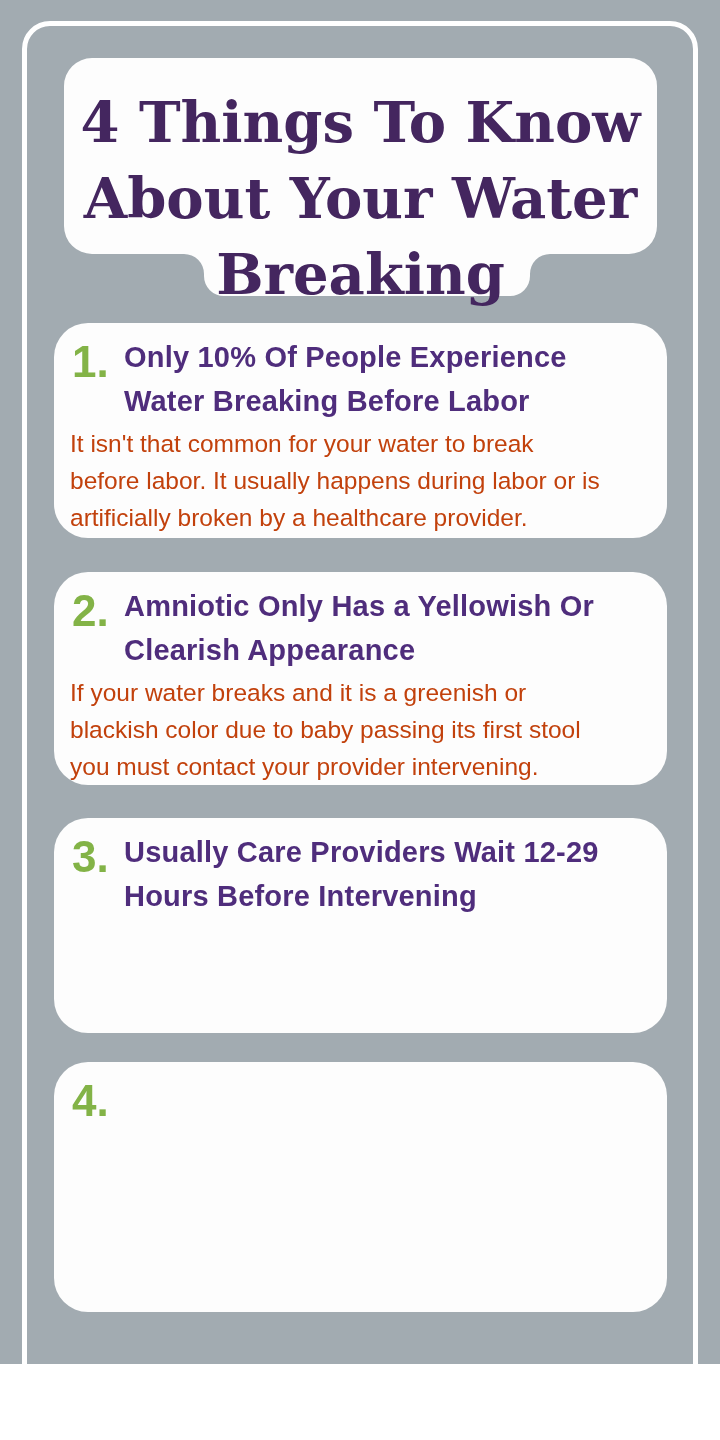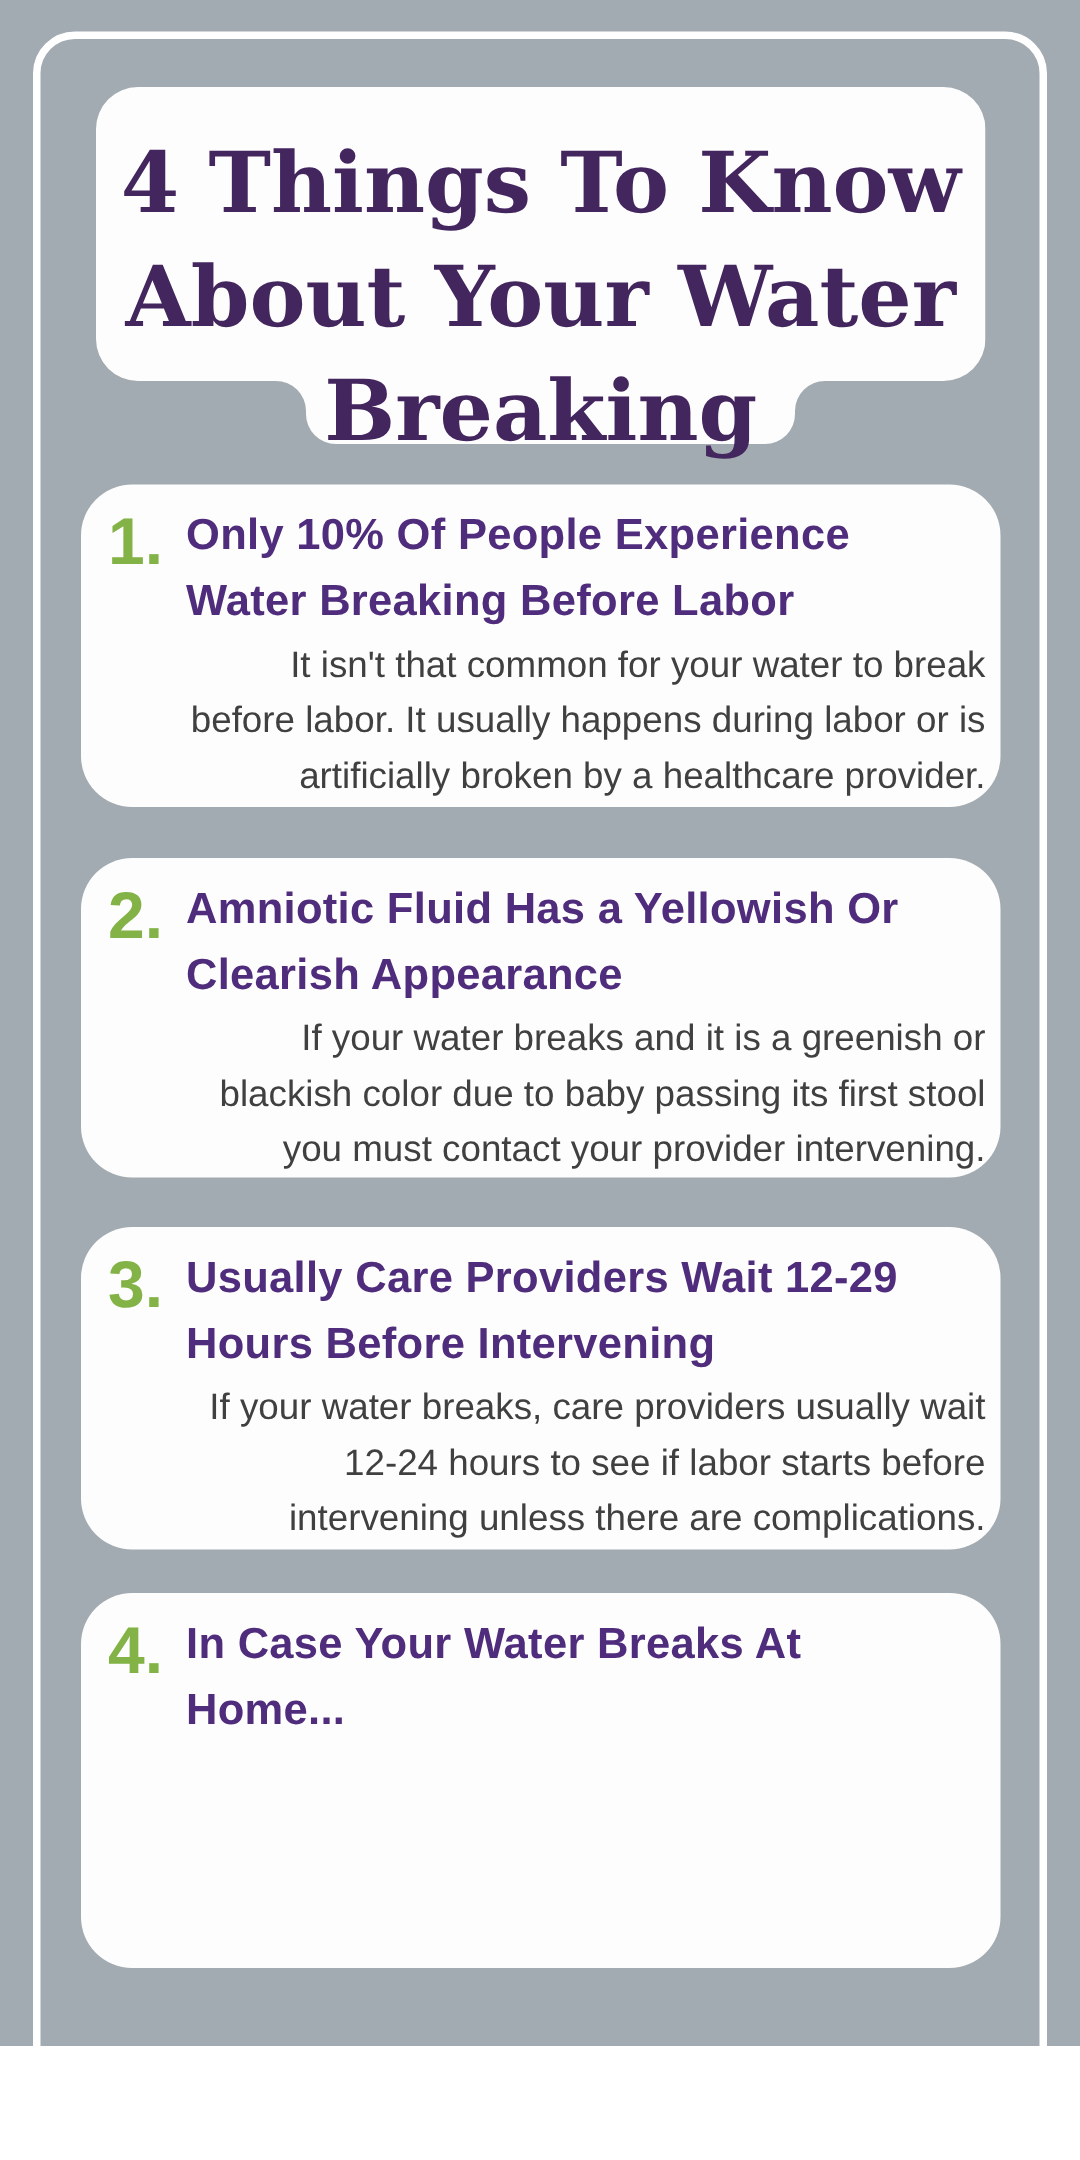--- a/index.html
+++ b/index.html
@@ -31,21 +31,21 @@
   .num {
     flex:0 0 52px; width:52px; padding:6px 0 0 4px;
     font-size:44px; font-weight:bold; color:#83b347; line-height:46px;
   }
   .heading {
     padding-top:2px; font-size:29px; font-weight:bold; color:#4f2d7c;
     line-height:44px; white-space:pre; letter-spacing:0.2px;
   }
   .body {
     margin-top:2px; padding-left:2px;
-    font-size:24.5px; color:#404040; line-height:37px; white-space:pre;text-align:right;
+    font-size:24.5px; color:#c2410c; line-height:37px; white-space:pre;
   }
   .footer {
     position:absolute; left:0; top:1360px; width:720px; text-align:left;
     font-size:27px; font-weight:bold; letter-spacing:1px; color:#564a72;
     line-height:36px;
   }
 </style>
 </head>
 <body>
 
@@ -67,42 +67,37 @@
 Water Breaking Before Labor</div>
     </div>
     <div class="body">It isn't that common for your water to break
 before labor. It usually happens during labor or is
 artificially broken by a healthcare provider.</div>
   </div>
 
   <div class="card card-2">
     <div class="card-head">
       <div class="num">2.</div>
-      <div class="heading">Amniotic Fluid Has a Yellowish Or
+      <div class="heading">Amniotic Only Has a Yellowish Or
 Clearish Appearance</div>
     </div>
     <div class="body">If your water breaks and it is a greenish or
 blackish color due to baby passing its first stool
 you must contact your provider intervening.</div>
   </div>
 
   <div class="card card-3">
     <div class="card-head">
       <div class="num">3.</div>
       <div class="heading">Usually Care Providers Wait 12-29
 Hours Before Intervening</div>
     </div>
-    <div class="body">If your water breaks, care providers usually wait
-12-24 hours to see if labor starts before
-intervening unless there are complications.</div>
   </div>
 
   <div class="card card-4">
     <div class="card-head">
       <div class="num">4.</div>
-      <div class="heading">In Case Your Water Breaks At
-Home...</div>
     </div>
   </div>
 
   <div class="footer">PRENATALYOGACENTER.COM</div>
 
 </div>
 
 </body></html>

